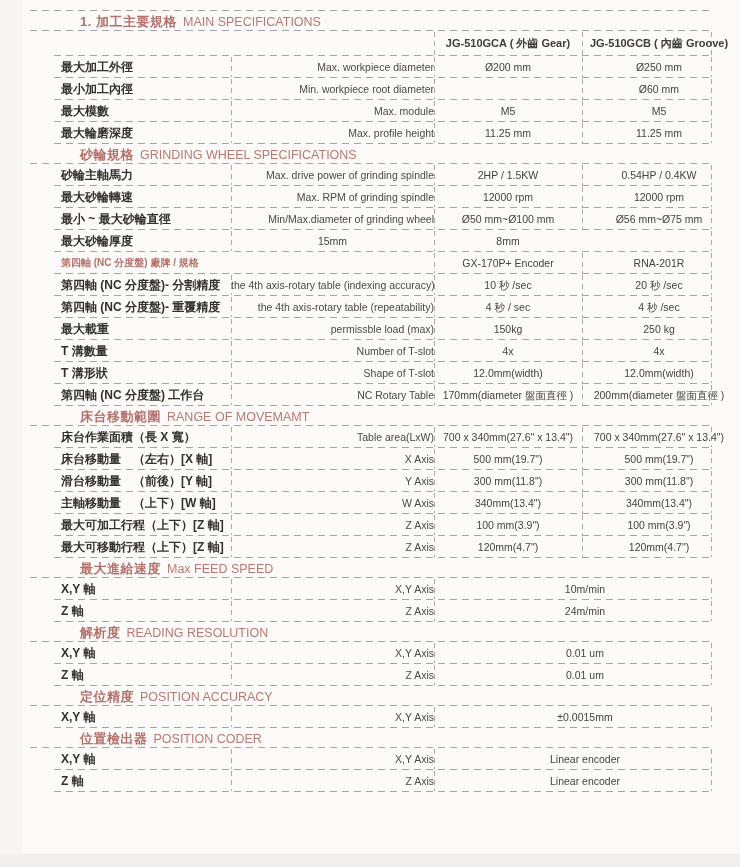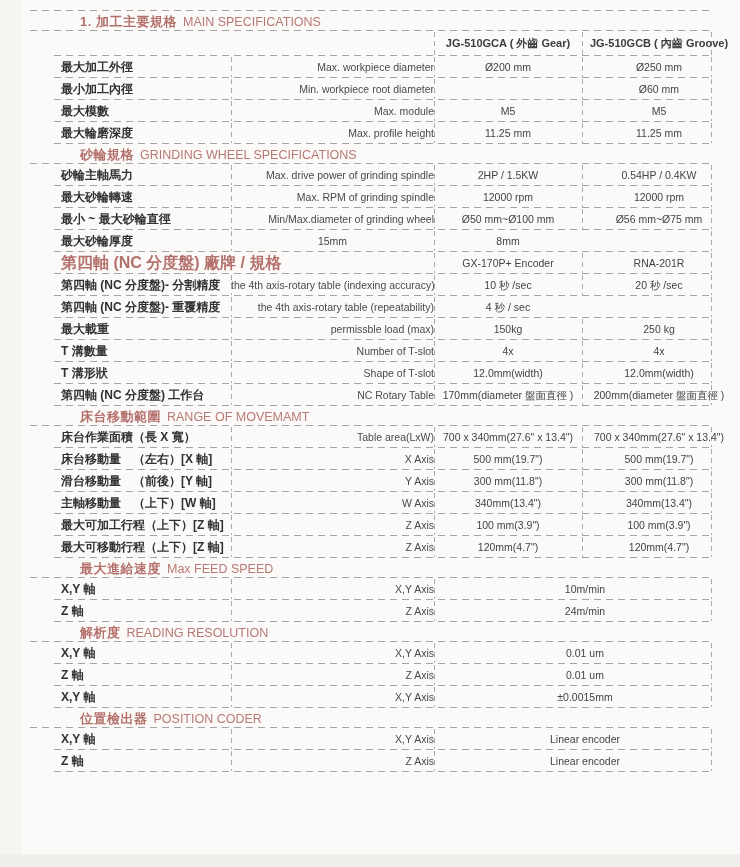--- a/index.html
+++ b/index.html
@@ -67,21 +67,21 @@
     background: repeating-linear-gradient(180deg, #aaaaaa 0 5px, transparent 5px 9px);
   }
   .c.lbl {
     padding-left: 7px;
     font-size: 12px;
     font-weight: bold;
     color: #313131;
   }
   .c.lbl-red {
     padding-left: 7px;
-    font-size: 16px;
+    font-size: 10px;
     font-weight: bold;
     color: #b4716c;
   }
   .c.desc { text-align: right; color: #4a4a4a; }
   .c.val  { text-align: center; color: #444444; }
   .c.colhead {
     text-align: center;
     font-size: 11px;
     font-weight: bold;
     color: #3d3d3d;
@@ -154,20 +154,21 @@
     <div class="data-row cols-normal">
       <div class="c lbl">第四軸 (NC 分度盤)- 分割精度</div>
       <div class="c desc">the 4th axis-rotary table (indexing accuracy)</div>
       <div class="c val">10 秒 /sec</div>
       <div class="c val">20 秒 /sec</div>
     </div>
     <div class="data-row cols-normal">
       <div class="c lbl">第四軸 (NC 分度盤)- 重覆精度</div>
       <div class="c desc">the 4th axis-rotary table (repeatability)</div>
       <div class="c val">4 秒 / sec</div>
+      <div class="c val">4 秒 /sec</div>
     </div>
     <div class="data-row cols-normal">
       <div class="c lbl">最大載重</div>
       <div class="c desc">permissble load (max)</div>
       <div class="c val">150kg</div>
       <div class="c val">250 kg</div>
     </div>
     <div class="data-row cols-normal">
       <div class="c lbl">T 溝數量</div>
       <div class="c desc">Number of T-slot</div>
@@ -238,20 +239,21 @@
     <div class="data-row cols-span">
       <div class="c lbl">X,Y 軸</div>
       <div class="c desc">X,Y Axis</div>
       <div class="c val">0.01 um</div>
     </div>
     <div class="data-row cols-span">
       <div class="c lbl">Z 軸</div>
       <div class="c desc">Z Axis</div>
       <div class="c val">0.01 um</div>
     </div>
+    <div class="title-row"><span class="title-zh">定位精度</span><span class="title-en">POSITION ACCURACY</span></div>
     <div class="data-row cols-span">
       <div class="c lbl">X,Y 軸</div>
       <div class="c desc">X,Y Axis</div>
       <div class="c val">±0.0015mm</div>
     </div>
     <div class="title-row"><span class="title-zh">位置檢出器</span><span class="title-en">POSITION CODER</span></div>
     <div class="data-row cols-span">
       <div class="c lbl">X,Y 軸</div>
       <div class="c desc">X,Y Axis</div>
       <div class="c val">Linear encoder</div>

